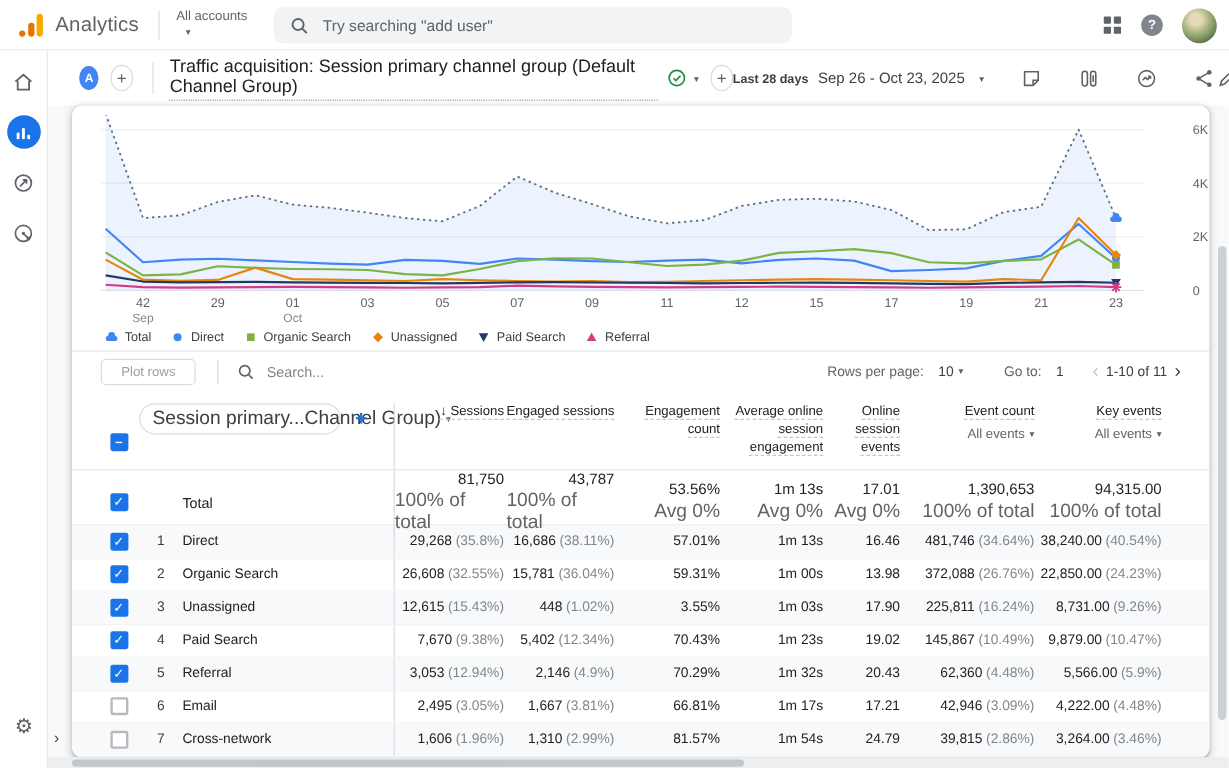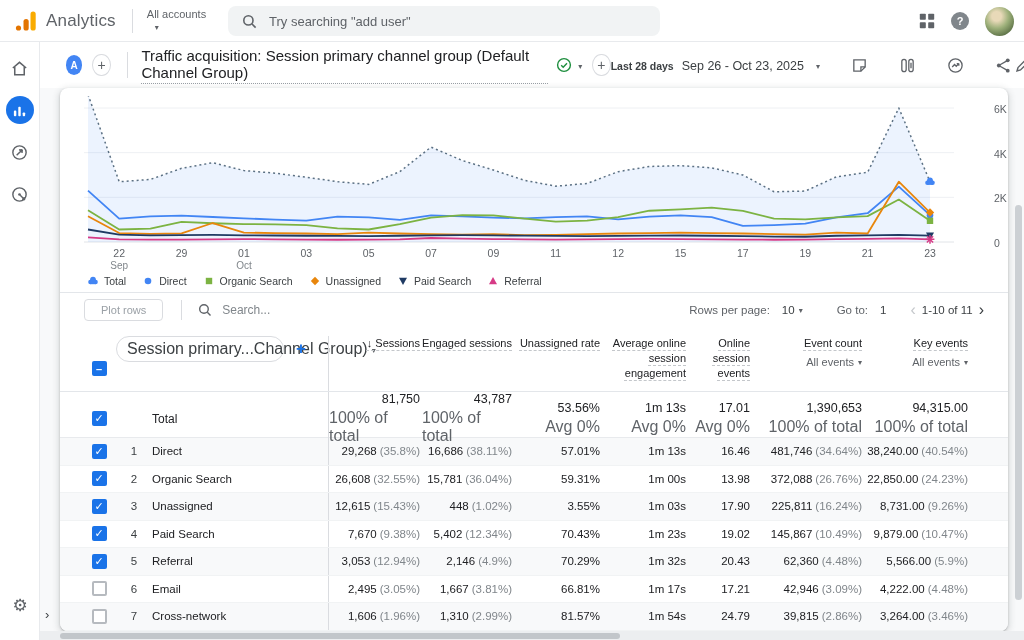--- a/index.html
+++ b/index.html
@@ -284,21 +284,21 @@
           <line x1="842.876" y1="146.444" x2="849.124" y2="140.196" stroke="#d63a86" stroke-width="1.5"></line>
         </svg>
       <div id="y-labels">
           <span style="top: 7px;">6K</span>
           <span style="top: 51.6667px;">4K</span>
           <span style="top: 96.3333px;">2K</span>
           <span style="top: 141px;">0</span>
         </div>
     </div>
     <div id="x-axis">
-        <div class="xtick" style="left: 4.04427%;"><span>22</span><span class="xsub">Sep</span></div>
+        <div class="xtick" style="left: 4.04427%;"><span>42</span><span class="xsub">Sep</span></div>
         <div class="xtick" style="left: 11.2133%;"><span>29</span></div>
         <div class="xtick" style="left: 18.3823%;"><span>01</span><span class="xsub">Oct</span></div>
         <div class="xtick" style="left: 25.5513%;"><span>03</span></div>
         <div class="xtick" style="left: 32.7203%;"><span>05</span></div>
         <div class="xtick" style="left: 39.8893%;"><span>07</span></div>
         <div class="xtick" style="left: 47.0583%;"><span>09</span></div>
         <div class="xtick" style="left: 54.2273%; text-align: right;"><span>11</span></div>
         <div class="xtick" style="left: 61.3963%;"><span>12</span></div>
         <div class="xtick" style="left: 68.5653%;"><span>15</span></div>
         <div class="xtick" style="left: 75.7344%;"><span>17</span></div>
@@ -383,21 +383,21 @@
         </div>
         <span class="blue-plus">+</span>
       </div>
     <div class="hcell bL">
           <span class="hl">↓ Sessions</span>
         </div>
         <div class="hcell">
           <span class="hl">Engaged sessions</span>
         </div>
         <div class="hcell">
-          <span class="hl">Unassigned rate</span>
+          <span class="hl">Engagement count</span>
         </div>
         <div class="hcell">
           <span class="hl">Average online session engagement</span>
         </div>
         <div class="hcell">
           <span class="hl">Online session events</span>
         </div>
         <div class="hcell">
           <span class="hl">Event count</span>
           <span class="hf">All events<span class="crt"></span></span>

